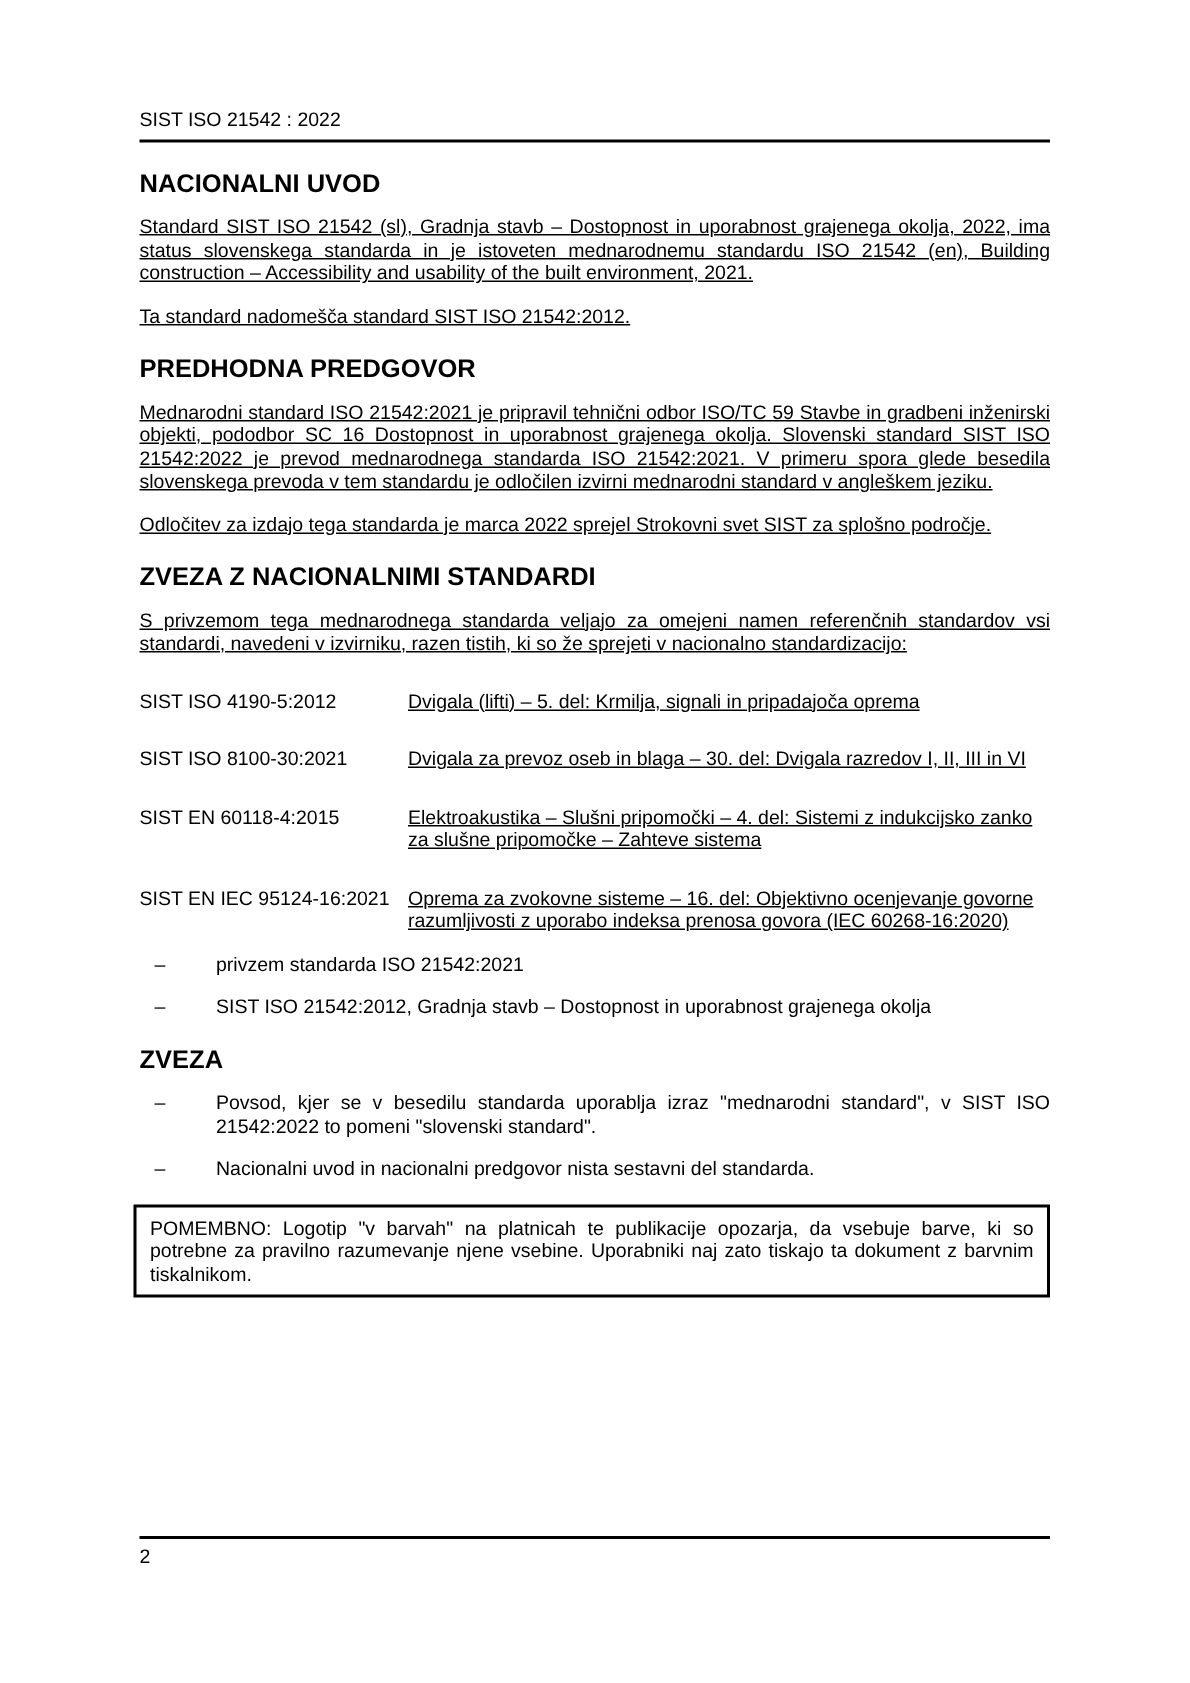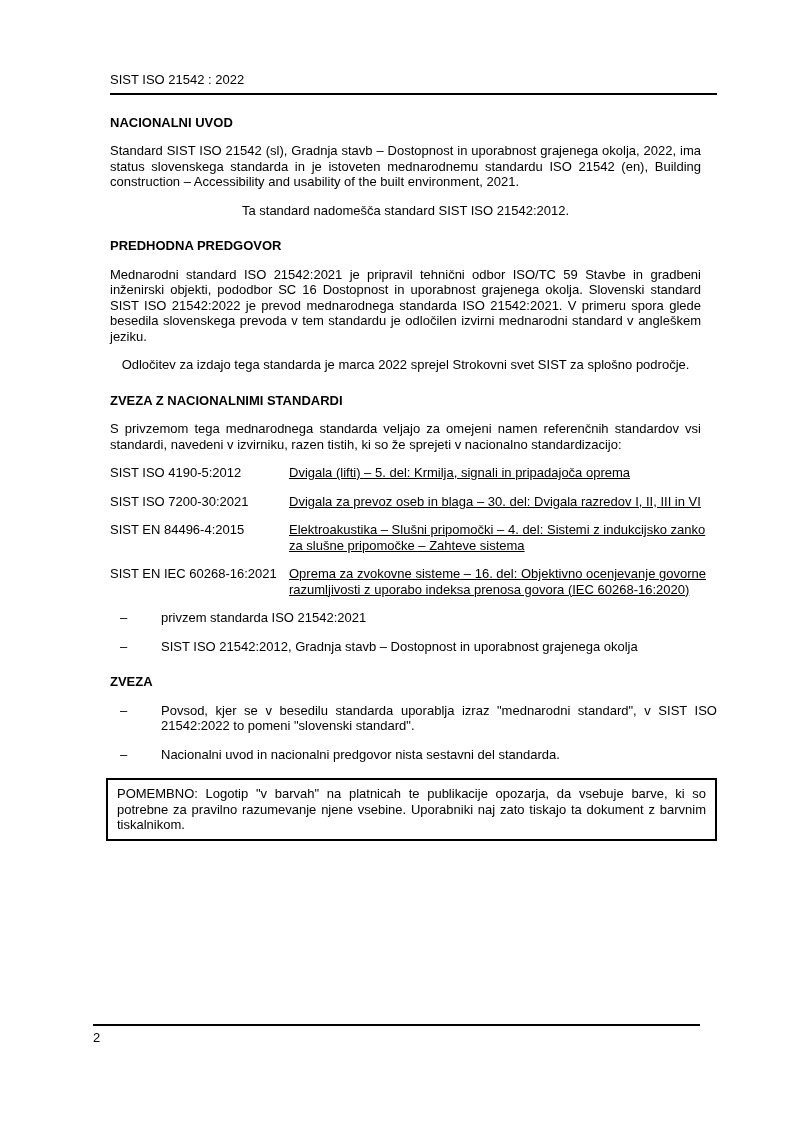--- a/index.html
+++ b/index.html
@@ -13,44 +13,45 @@
     height: 1122px;
     background: #ffffff;
     font-family: "Liberation Sans", "DejaVu Sans", sans-serif;
     font-size: 13px;
     line-height: 15.5px;
     color: #000000;
     overflow: hidden;
   }
   .content {
     position: absolute;
-    left: 110px;
+    left: 93px;
     top: 72px;
     width: 607px;
   }
   .running-header {
     padding-bottom: 5px;
     border-bottom: 2px solid #000000;
   }
   .sec-heading {
-    font-size: 13px;
+    font-size: 17px;
     line-height: 15.5px;
     font-weight: bold;
     margin: 20px 0 0 0;
   }
   .para {
-    margin: 13px 16px 0 0;
+    margin: 13px 0 0 0;
     text-align: justify;
+    text-decoration: underline;
   }
   .para.single {
-    text-align: center;
+    text-align: left;
   }
   .std-row {
     display: flex;
-    margin-top: 13px;
+    margin-top: 23px;
   }
   .std-code {
     flex: 0 0 179px;
   }
   .std-desc {
     flex: 1;
     text-decoration: underline;
   }
   .bullet {
     display: flex;
@@ -101,29 +102,29 @@
     <p class="para single">Odločitev za izdajo tega standarda je marca 2022 sprejel Strokovni svet SIST za splošno področje.</p>
 
     <div class="sec-heading">ZVEZA Z NACIONALNIMI STANDARDI</div>
     <p class="para">S privzemom tega mednarodnega standarda veljajo za omejeni namen referenčnih standardov vsi standardi, navedeni v izvirniku, razen tistih, ki so že sprejeti v nacionalno standardizacijo:</p>
 
     <div class="std-row">
       <div class="std-code">SIST ISO 4190-5:2012</div>
       <div class="std-desc">Dvigala (lifti) – 5. del: Krmilja, signali in pripadajoča oprema</div>
     </div>
     <div class="std-row">
-      <div class="std-code">SIST ISO 7200-30:2021</div>
+      <div class="std-code">SIST ISO 8100-30:2021</div>
       <div class="std-desc">Dvigala za prevoz oseb in blaga – 30. del: Dvigala razredov I, II, III in VI</div>
     </div>
     <div class="std-row">
-      <div class="std-code">SIST EN 84496-4:2015</div>
+      <div class="std-code">SIST EN 60118-4:2015</div>
       <div class="std-desc">Elektroakustika – Slušni pripomočki – 4. del: Sistemi z indukcijsko zanko za slušne pripomočke – Zahteve sistema</div>
     </div>
     <div class="std-row">
-      <div class="std-code">SIST EN IEC 60268-16:2021</div>
+      <div class="std-code">SIST EN IEC 95124-16:2021</div>
       <div class="std-desc">Oprema za zvokovne sisteme – 16. del: Objektivno ocenjevanje govorne razumljivosti z uporabo indeksa prenosa govora (IEC 60268-16:2020)</div>
     </div>
 
     <div class="bullet">
       <span class="dash">–</span>
       <span class="btext">privzem standarda ISO 21542:2021</span>
     </div>
 
     <div class="bullet">
       <span class="dash">–</span>

